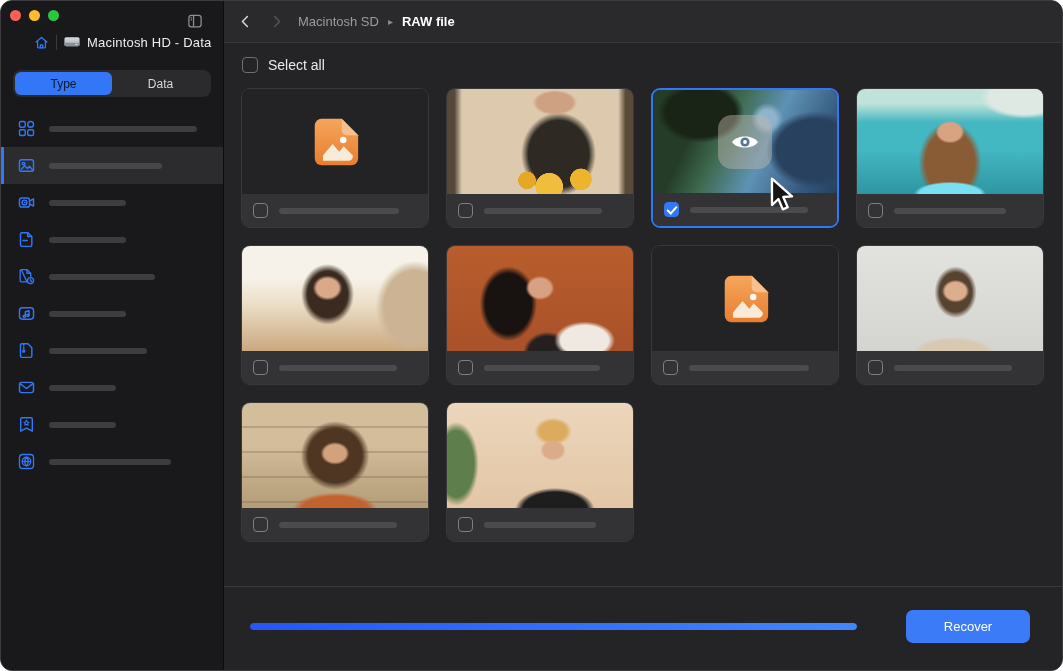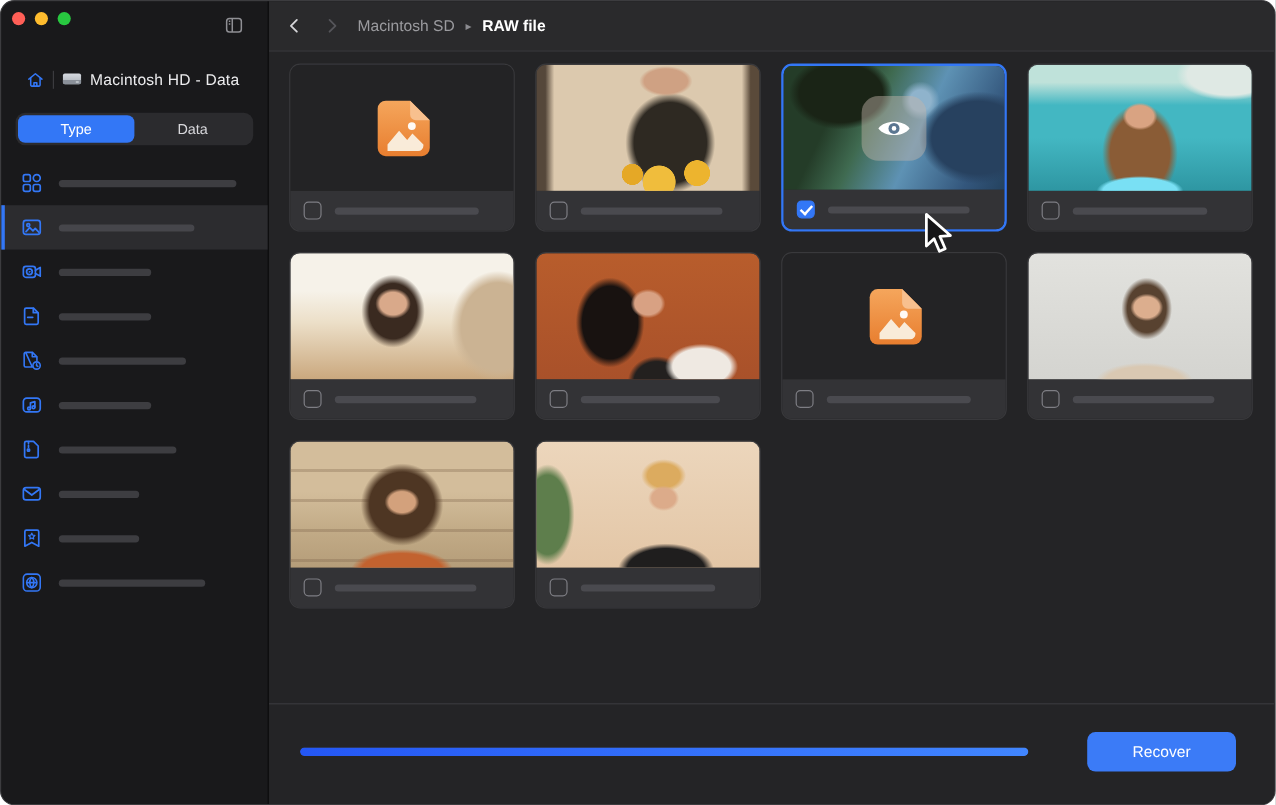--- a/index.html
+++ b/index.html
@@ -14,28 +14,28 @@
   }
   *{margin:0;padding:0;box-sizing:border-box;}
   html,body{width:1063px;height:671px;background:#fff;font-family:"Liberation Sans",sans-serif;overflow:hidden;}
   .window{position:absolute;inset:0;border-radius:12px;overflow:hidden;display:flex;
           background:var(--main-bg);border:1px solid #3c3c3f;}
   
   .sidebar{width:223px;flex:none;background:var(--sidebar-bg);position:relative;border-right:1px solid #0c0c0d;}
   .traffic{position:absolute;top:9px;left:9px;display:flex;gap:8px;}
   .light{width:11px;height:11px;border-radius:50%;display:inline-block;}
   .panel-toggle{position:absolute;top:11px;right:19px;width:18px;height:18px;color:#8f8f94;}
-  .drive-row{margin-top:52px;padding-left:20px;height:26px;display:flex;align-items:center;gap:6px;}
+  .drive-row{margin-top:28px;padding-left:32px;height:26px;display:flex;align-items:center;gap:6px;}
   .home-ic{width:17px;height:17px;color:var(--accent);flex:none;}
   .vdiv{width:1px;height:15px;background:#3b3b3f;flex:none;}
   .drive-ic{width:18px;height:18px;flex:none;}
   .drive-label{font-size:13px;color:#ececee;letter-spacing:.2px;white-space:nowrap;}
   .segmented{margin:15px 12px 0;background:#2b2b2e;border-radius:8px;display:flex;padding:2px;height:27px;}
   .seg{flex:1;border-radius:6px;font-size:12px;color:#d7d7db;display:flex;align-items:center;justify-content:center;cursor:default;}
-  .seg.active{background:var(--accent);color:#ffffff;}
+  .seg.active{background:var(--accent);color:#0f172a;}
   .nav{margin-top:13px;}
   .nav-item{height:37px;display:flex;align-items:center;gap:13px;padding-left:16px;position:relative;}
   .nav-item.selected{background:#2c2c2f;}
   .nav-item.selected::before{content:'';position:absolute;left:0;top:0;bottom:0;width:3px;background:var(--accent);}
   .nav-ic{width:19px;height:19px;color:var(--accent);flex:none;}
   .nav-bar{height:6px;border-radius:3px;background:#3d3d41;display:inline-block;}
   .nav-item.selected .nav-bar{background:#46464b;}
   
   .main{flex:1;display:flex;flex-direction:column;background:var(--main-bg);min-width:0;}
   .topbar{height:42px;flex:none;background:var(--topbar-bg);border-bottom:1px solid #363639;
@@ -371,20 +371,24 @@
         </svg>
       <div class="crumbs">
         <span class="crumb-parent">Macintosh SD</span>
         <span class="crumb-sep">▸</span>
         <span class="crumb-current">RAW file</span>
       </div>
       <span class="tb-spacer"></span>
     </div>
 
     <section class="content">
+      <div class="select-row">
+        <span class="cb"></span>
+        <span class="select-label">Select all</span>
+      </div>
       <div class="grid">
           <div class="card" title="image file without preview">
             <div class="thumb file">
               <svg class="file-ic" viewBox="0 0 56 56">
                 <use href="#sym-image-file"></use>
               </svg>
             </div>
             <div class="card-footer">
               <span class="card-cb"></span>
               <span class="name-bar" style="width: 120px;"></span>

